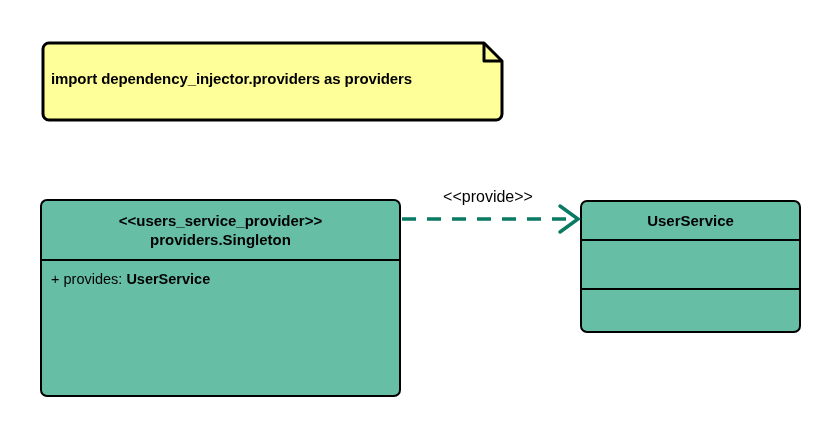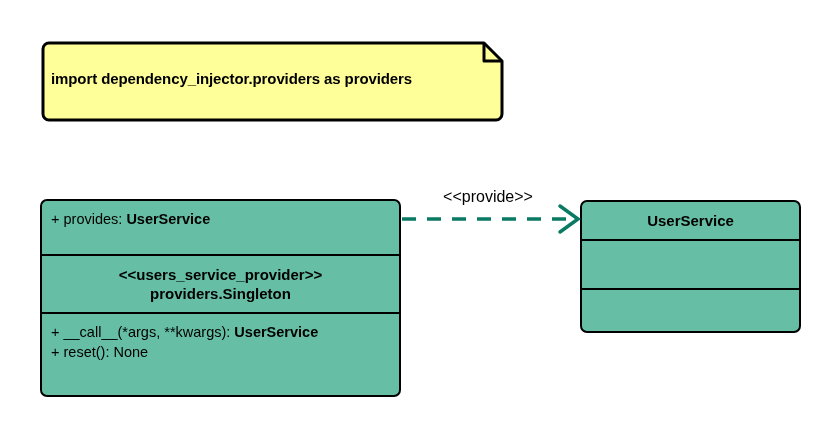--- a/index.html
+++ b/index.html
@@ -144,30 +144,26 @@
                L 9,80
                A 6,6 0 0 1 3,74
                Z" fill="#ffff99" stroke="#000000" stroke-width="3" stroke-linejoin="round"></path>
       <path d="M 444,3 L 444,21 L 462,21" fill="none" stroke="#000000" stroke-width="3" stroke-linejoin="round"></path>
     </svg>
     <div class="note-text">import dependency_injector.providers as providers</div>
   </div>
 
   <div class="uml-class" id="provider-class">
     <div class="uml-class-inner">
-      <div class="compartment c-attrs cls-body">
-        <div class="member"><span>+ provides: </span><b>UserService</b></div>
-      </div>
       <div class="compartment c-head cls-header">
         <div>&lt;&lt;users_service_provider&gt;&gt;</div>
         <div>providers.Singleton</div>
       </div>
-      <div class="compartment c-ops cls-body">
-        <div class="member"><span>+ __call__(*args, **kwargs): </span><b>UserService</b></div>
-        <div class="member"><span>+ reset(): None</span><b></b></div>
+      <div class="compartment c-attrs cls-body">
+        <div class="member"><span>+ provides: </span><b>UserService</b></div>
       </div>
     </div>
   </div>
 
   <div class="uml-class" id="service-class">
     <div class="uml-class-inner">
       <div class="compartment c-head cls-header">
         <div>UserService</div>
       </div>
       <div class="compartment c-attrs cls-body"></div>

